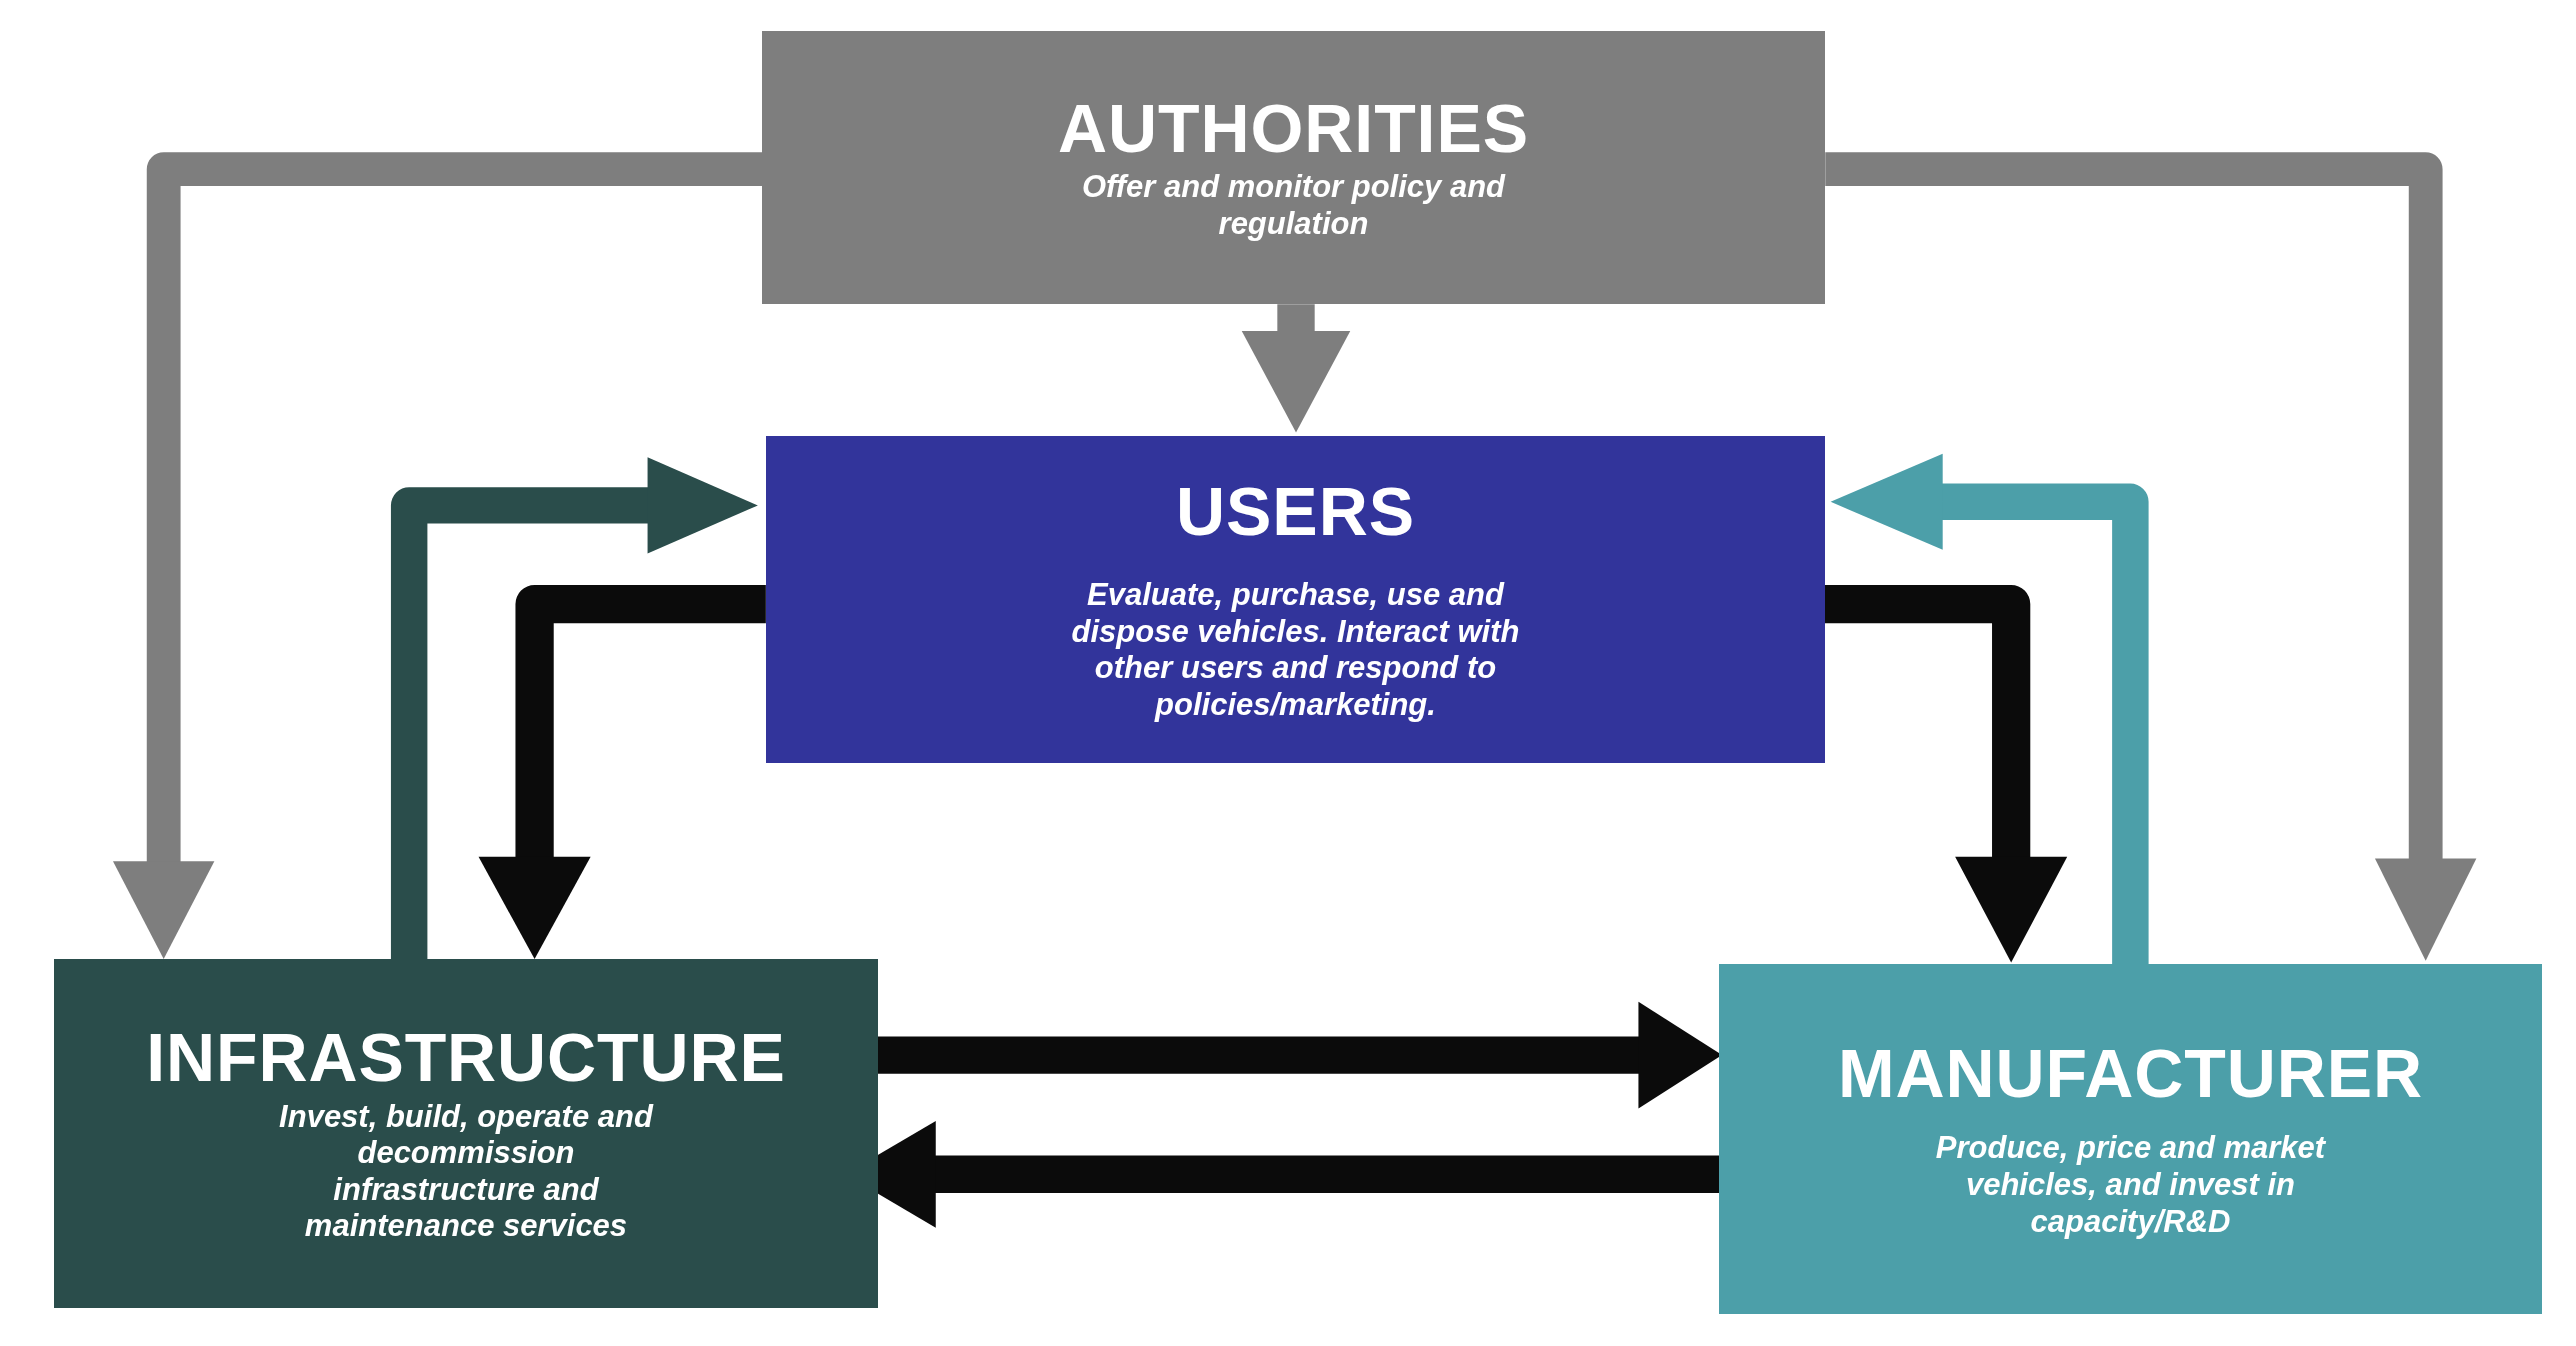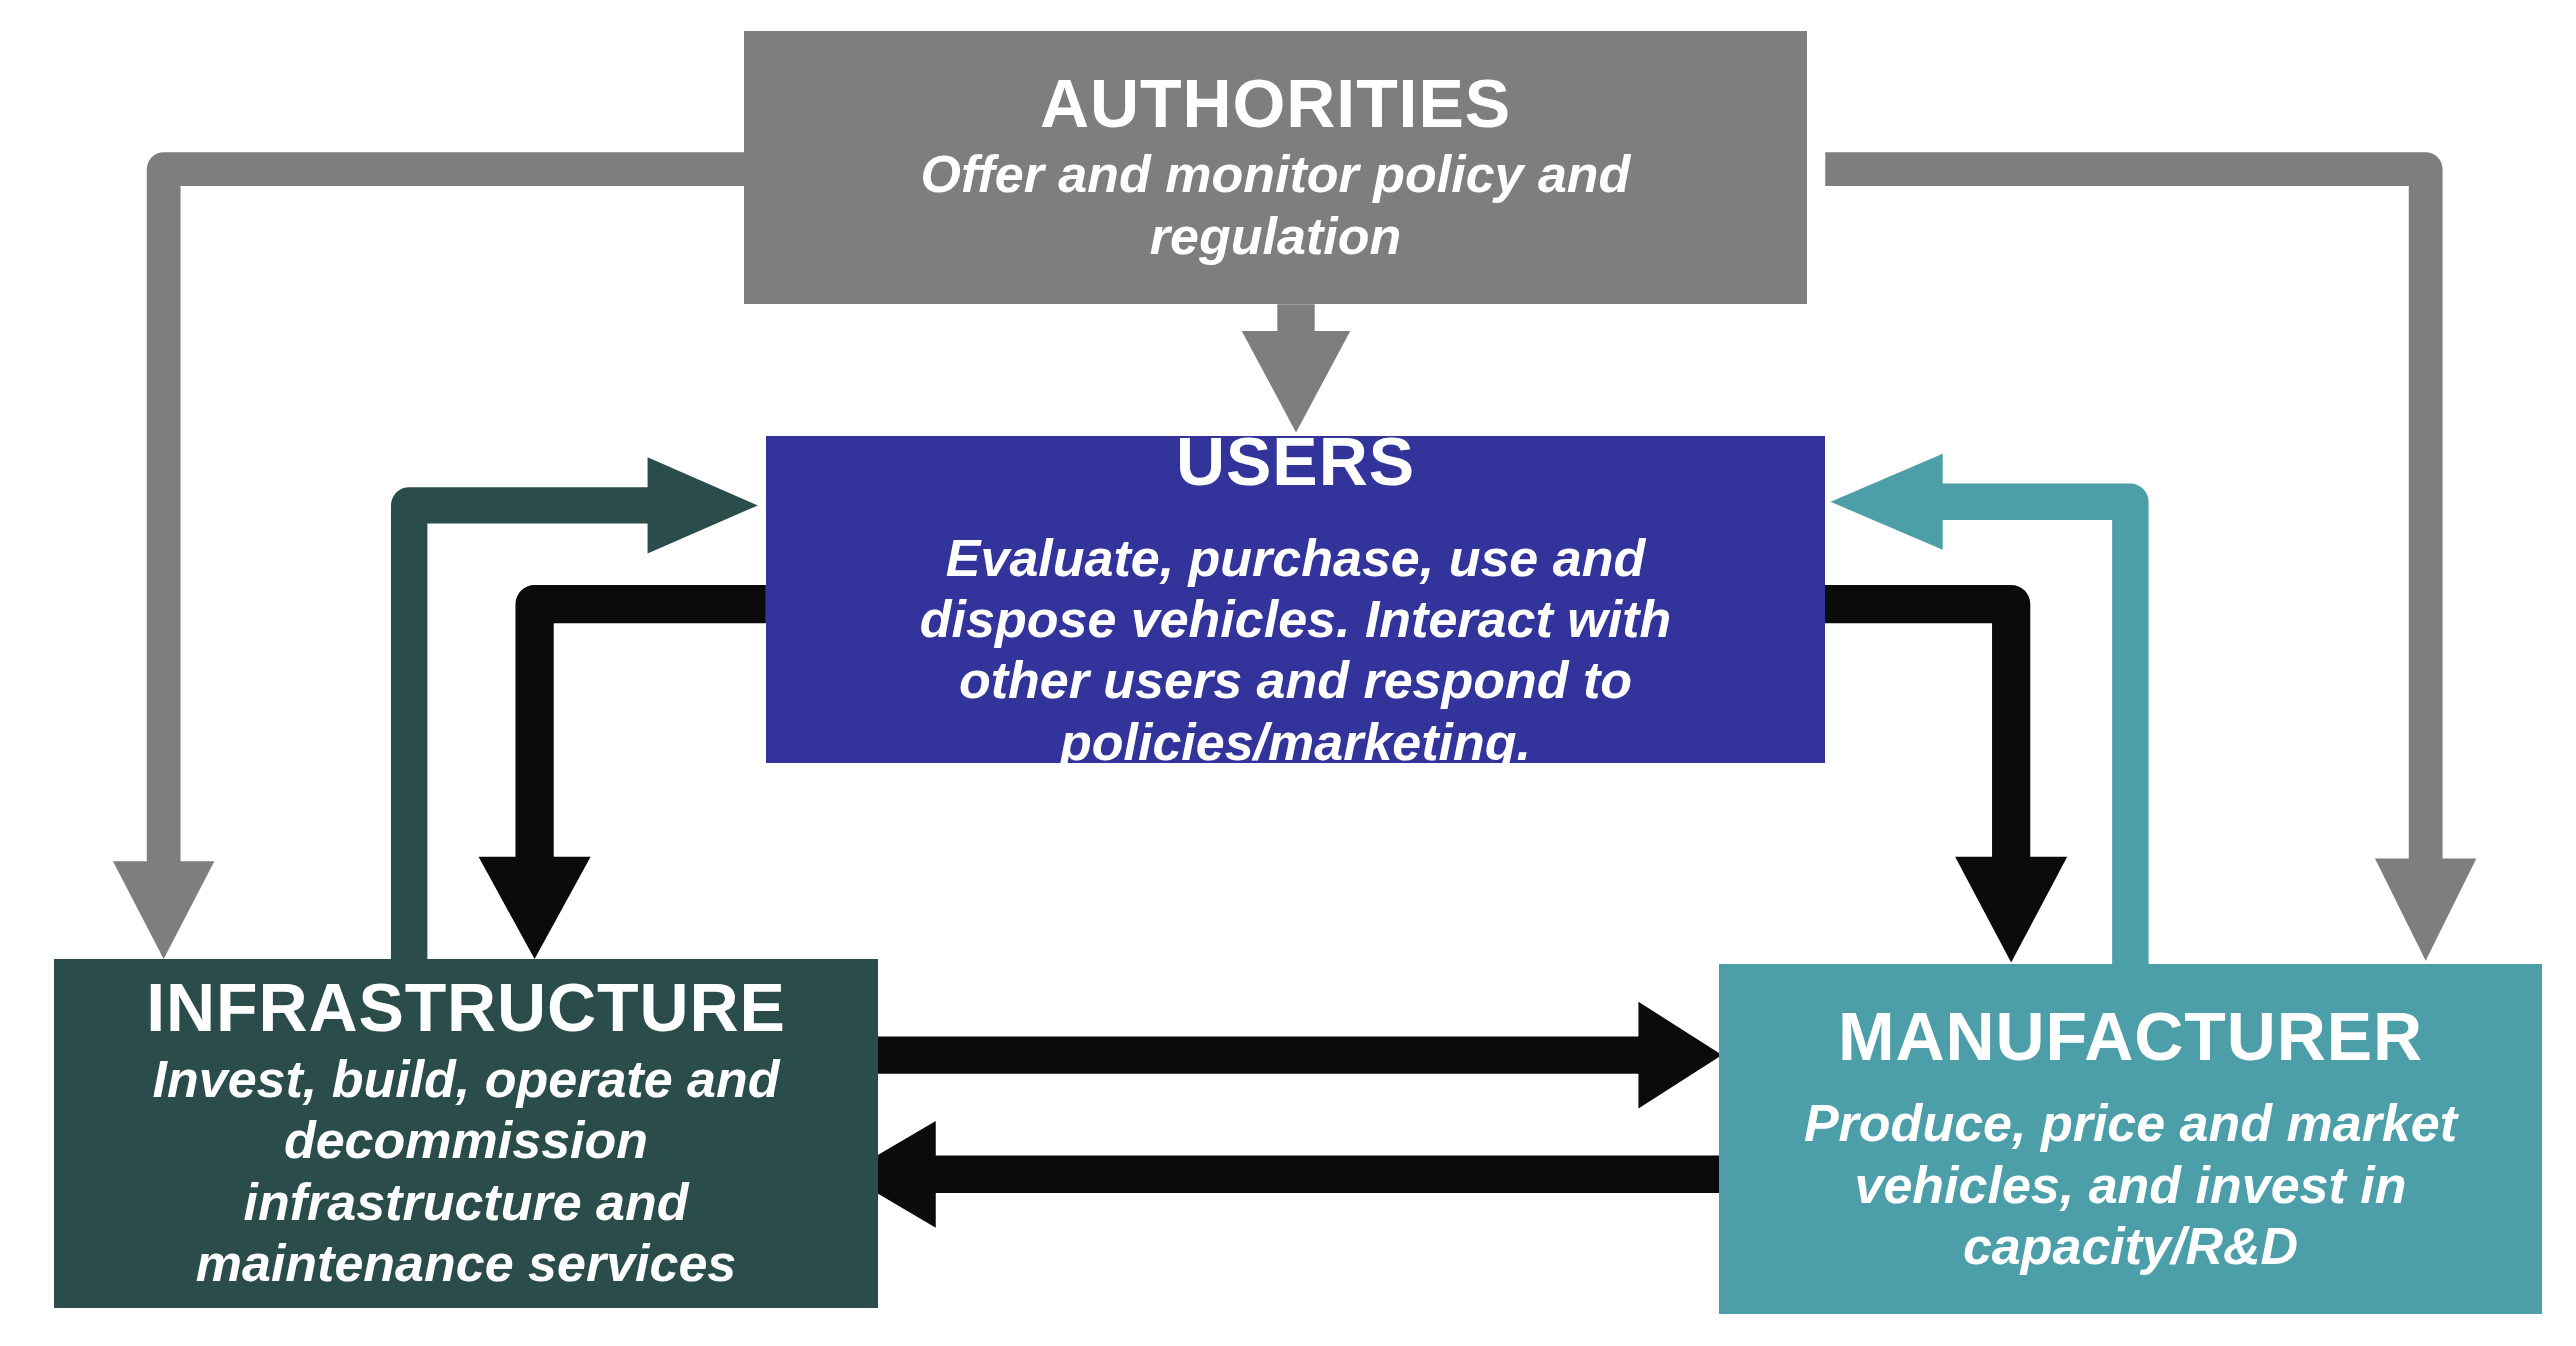--- a/index.html
+++ b/index.html
@@ -30,26 +30,26 @@
   .node-title {
     font-weight: bold;
     font-size: 68px;
     line-height: 1.05;
     letter-spacing: 0.9px;
     white-space: nowrap;
   }
   .node-desc {
     font-weight: bold;
     font-style: italic;
-    font-size: 52px;
+    font-size: 31px;
     line-height: 1.18;
     white-space: pre-line;
     margin-top: 5.3px;
   }
-  .node-authorities   { left: 744px;  top: 31px;   width: 1063px; height: 273px; }
+  .node-authorities   { left: 762px;  top: 31px;   width: 1063px; height: 273px; }
   .node-users         { left: 766px;  top: 436px;  width: 1059px; height: 327px; }
   .node-infrastructure{ left: 18px;   top: 959px; width: 824px;  height: 349px; }
   .node-manufacturer  { left: 1719px; top: 964px; width: 823px;  height: 350px; gap: 16px; }
 </style>
 </head>
 <body>
 
 <div class="stage">
 
   <svg class="arrows-layer" viewBox="0 0 2896 1514" xmlns="http://www.w3.org/2000/svg">

